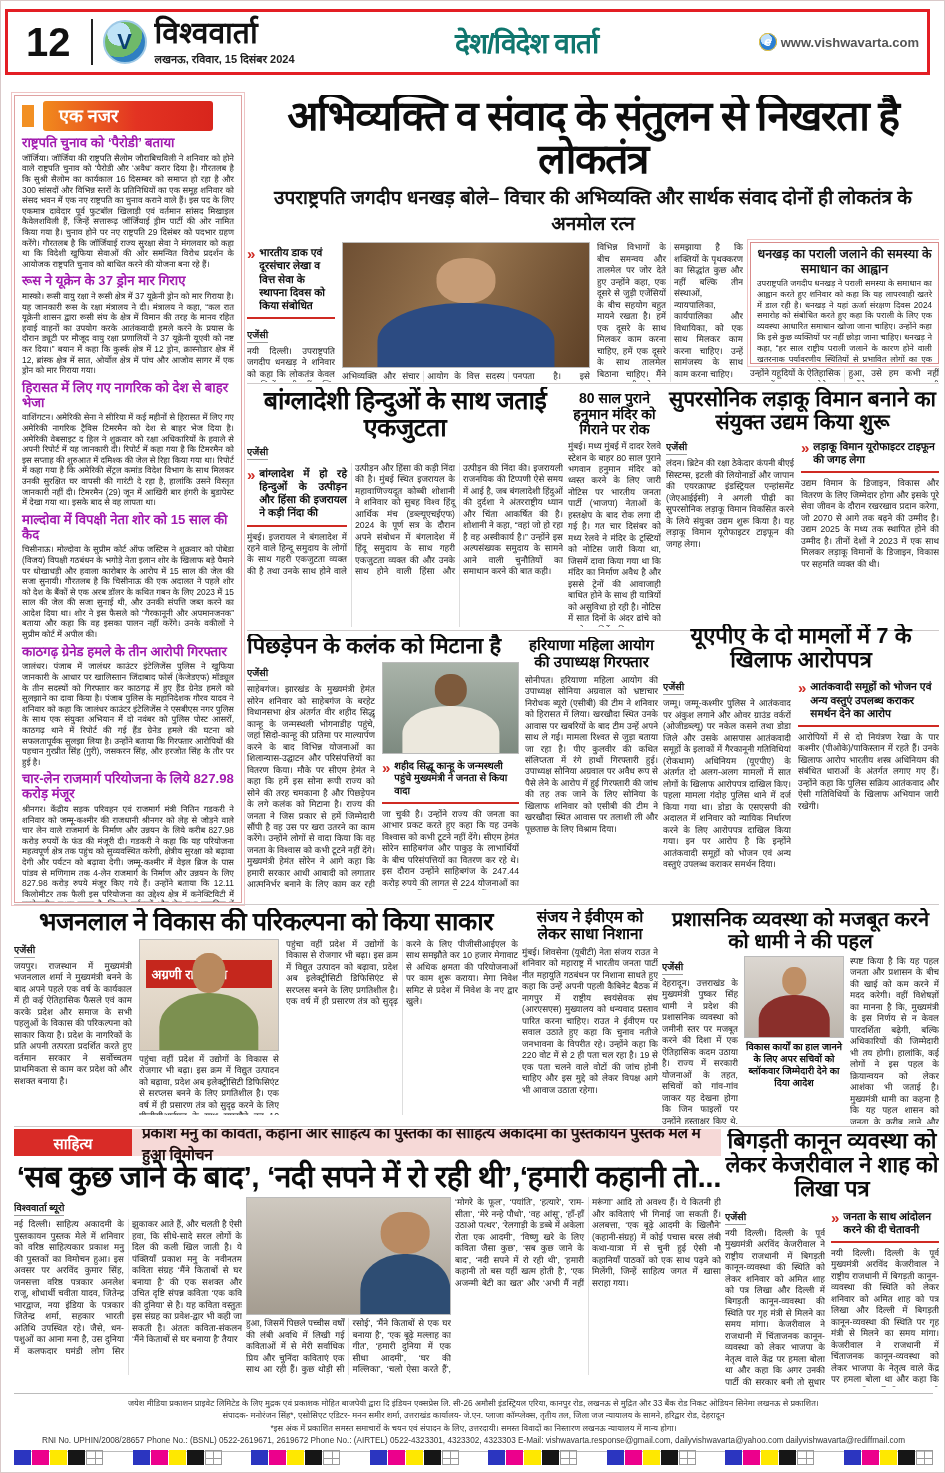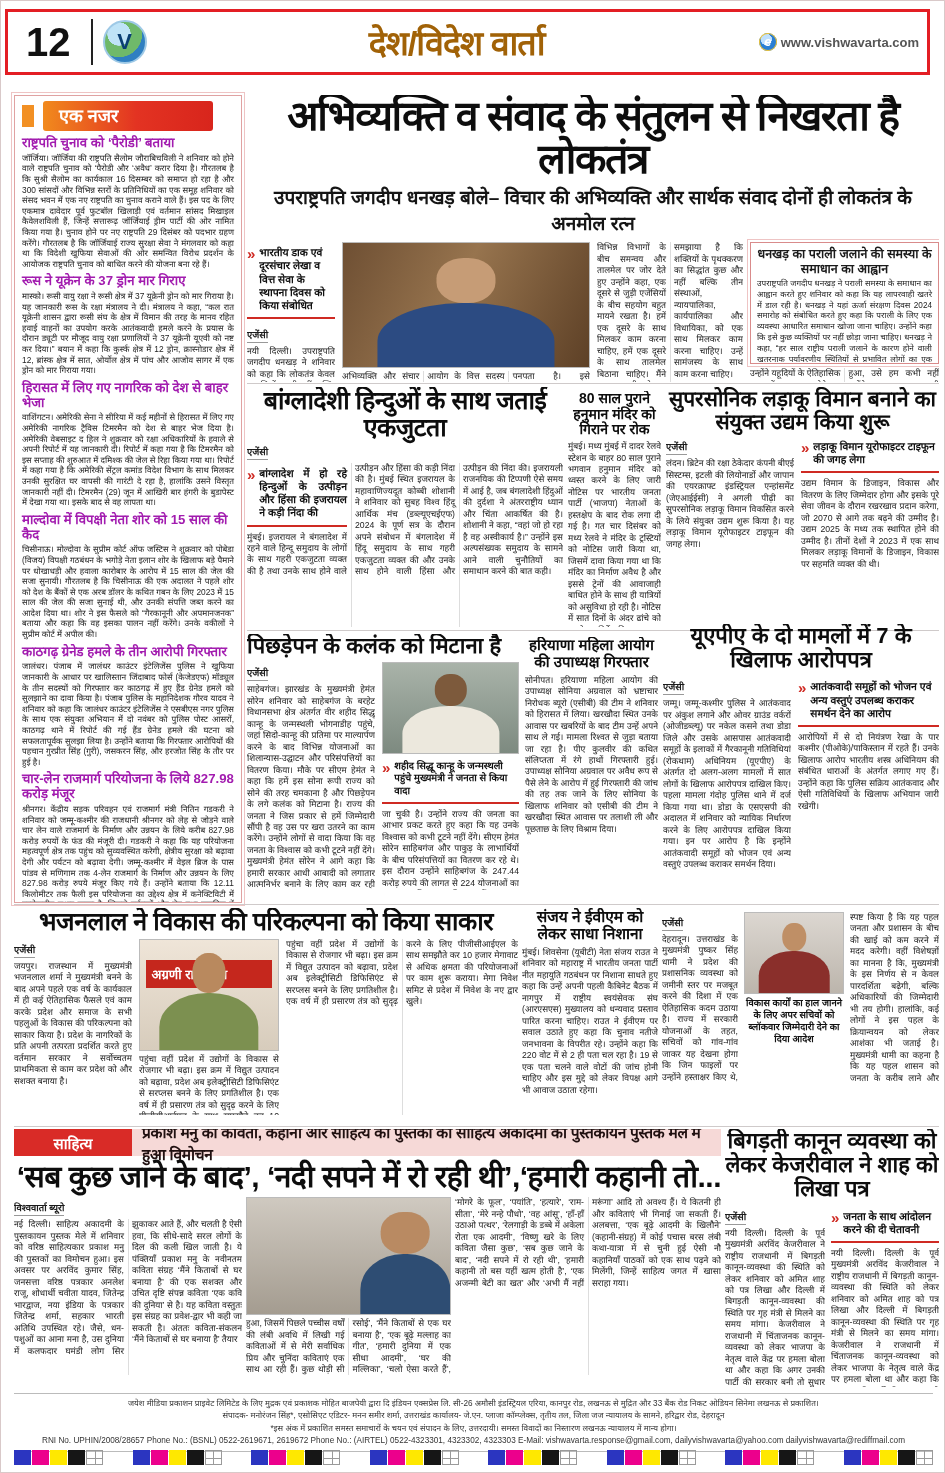--- a/index.html
+++ b/index.html
@@ -9,21 +9,21 @@
   .abs{position:absolute}
   .clip{overflow:hidden}
 
   
   .header-frame{left:4px;top:8px;width:925px;height:66px;border:3px solid #e31e24;display:flex;align-items:center;padding:2px 8px}
   .page-num{font-size:40px;font-weight:bold;color:#111;line-height:1;padding:0 10px}
   .mast-divider{width:2px;height:46px;background:#222;margin:0 10px}
   .globe{width:44px;height:44px;border-radius:50%;background:radial-gradient(circle at 35% 30%,#bfe3f7 0 30%,#6fb96a 31% 60%,#2f7fc1 61% 100%);display:flex;align-items:center;justify-content:center;color:#0a3e73;font-weight:bold;font-size:22px;border:2px solid #9ec9e6;margin-right:8px}
   .mast-title{font-size:30px;font-weight:bold;color:#111;line-height:1.02}
   .mast-date{font-size:11px;font-weight:bold;color:#222;margin-top:2px}
-  .section-title{flex:1;text-align:center;font-size:34px;font-weight:bold;color:#a16207;letter-spacing:-1px}
+  .section-title{flex:1;text-align:center;font-size:28px;font-weight:bold;color:#0f766e;letter-spacing:-1px}
   .website{display:flex;align-items:center;gap:4px;font-size:13px;font-weight:bold;color:#555}
   .ie-icon{display:inline-block;width:18px;height:18px;border-radius:50%;background:radial-gradient(circle at 40% 35%,#bfe0ff 0 35%,#2a7fd4 36% 100%);color:#fff;font-weight:bold;font-style:italic;text-align:center;line-height:18px;font-size:13px;box-shadow:0 0 0 1px #f4c430 inset}
 
   
   .hl-xl{font-size:41px;font-weight:bold;text-align:center;letter-spacing:-1.5px;line-height:1.04;color:#0d0d0d}
   .hl-lg{font-size:25px;font-weight:bold;text-align:center;letter-spacing:-.5px;line-height:1.08;color:#0d0d0d}
   .hl-md{font-size:19px;font-weight:bold;text-align:center;line-height:1.1;color:#0d0d0d}
   .hl-sm{font-size:14px;font-weight:bold;text-align:center;line-height:1.12;color:#0d0d0d}
   .subhead{font-size:19px;font-weight:bold;text-align:center;margin:4px 0 6px;color:#151515}
   .byline{font-size:9.5px;font-weight:bold;border-bottom:1px solid #999;display:inline-block;padding-bottom:1px;margin-bottom:3px}
@@ -76,20 +76,24 @@
 </style>
 </head>
 <body>
 
 <div class="page">
 
   <div class="abs header-frame">
     <div class="page-num">12</div>
     <div class="mast-divider"></div>
     <div class="globe">V</div>
+    <div>
+      <div class="mast-title">विश्ववार्ता</div>
+      <div class="mast-date">लखनऊ,  रविवार, 15 दिसंबर 2024</div>
+    </div>
     <div class="section-title">देश/विदेश वार्ता</div>
     <div class="website">
       <span class="ie-icon">e</span>
       <span>www.vishwavarta.com</span>
     </div>
   </div>
 
   <div class="abs sidebar clip">
     <div class="sb-headrow">
       <div class="sb-chip"></div>
@@ -249,20 +253,21 @@
       </div>
     </div>
   </div>
 
   <div class="abs clip" style="left:521px;top:907px;width:136px;height:216px">
     <div class="hl-sm" style="font-size:15.5px">संजय ने ईवीएम को लेकर साधा निशाना</div>
     <p class="body-t" style="margin-top:4px">मुंबई। शिवसेना (यूबीटी) नेता संजय राउत ने शनिवार को महाराष्ट्र में भारतीय जनता पार्टी नीत महायुति गठबंधन पर निशाना साधते हुए कहा कि उन्हें अपनी पहली कैबिनेट बैठक में नागपुर में राष्ट्रीय स्वयंसेवक संघ (आरएसएस) मुख्यालय को धन्यवाद प्रस्ताव पारित करना चाहिए। राउत ने ईवीएम पर सवाल उठाते हुए कहा कि चुनाव नतीजे जनभावना के विपरीत रहे। उन्होंने कहा कि 220 वोट में से 2 ही पता चल रहा है। 19 से एक पता चलने वाले वोटों की जांच होनी चाहिए और इस मुद्दे को लेकर विपक्ष आगे भी आवाज उठाता रहेगा।</p>
   </div>
 
   <div class="abs clip" style="left:661px;top:907px;width:277px;height:216px">
+    <div class="hl-md" style="font-size:20px">प्रशासनिक व्यवस्था को मजबूत करने को धामी ने की पहल</div>
     <div style="display:flex;gap:6px;margin-top:4px;height:170px">
       <div style="width:76px" class="clip">
         <div class="byline">एजेंसी</div>
         <p class="body-t">देहरादून। उत्तराखंड के मुख्यमंत्री पुष्कर सिंह धामी ने प्रदेश की प्रशासनिक व्यवस्था को जमीनी स्तर पर मजबूत करने की दिशा में एक ऐतिहासिक कदम उठाया है। राज्य में सरकारी योजनाओं के तहत, सचिवों को गांव-गांव जाकर यह देखना होगा कि जिन फाइलों पर उन्होंने हस्ताक्षर किए थे, वे योजनाएं जमीनी स्तर पर लागू हो रही हैं या नहीं। मुख्यमंत्री ने साफ कर दिया है कि कोई बहाना स्वीकार नहीं किया जाएगा। अगर अधिकारी की रिपोर्ट में खामियां आईं या दौरे के दौरान लापरवाही सामने आई, तो उसके खिलाफ सख्त कार्रवाई की जाएगी।</p>
       </div>
       <div style="width:100px;display:flex;flex-direction:column" class="clip">
         <div class="photo photo--dhami" style="height:82px"></div>
         <div class="caption">विकास कार्यों का हाल जानने के लिए अपर सचिवों को ब्लॉकवार जिम्मेदारी देने का दिया आदेश</div>
       </div>
       <div style="flex:1" class="clip">

